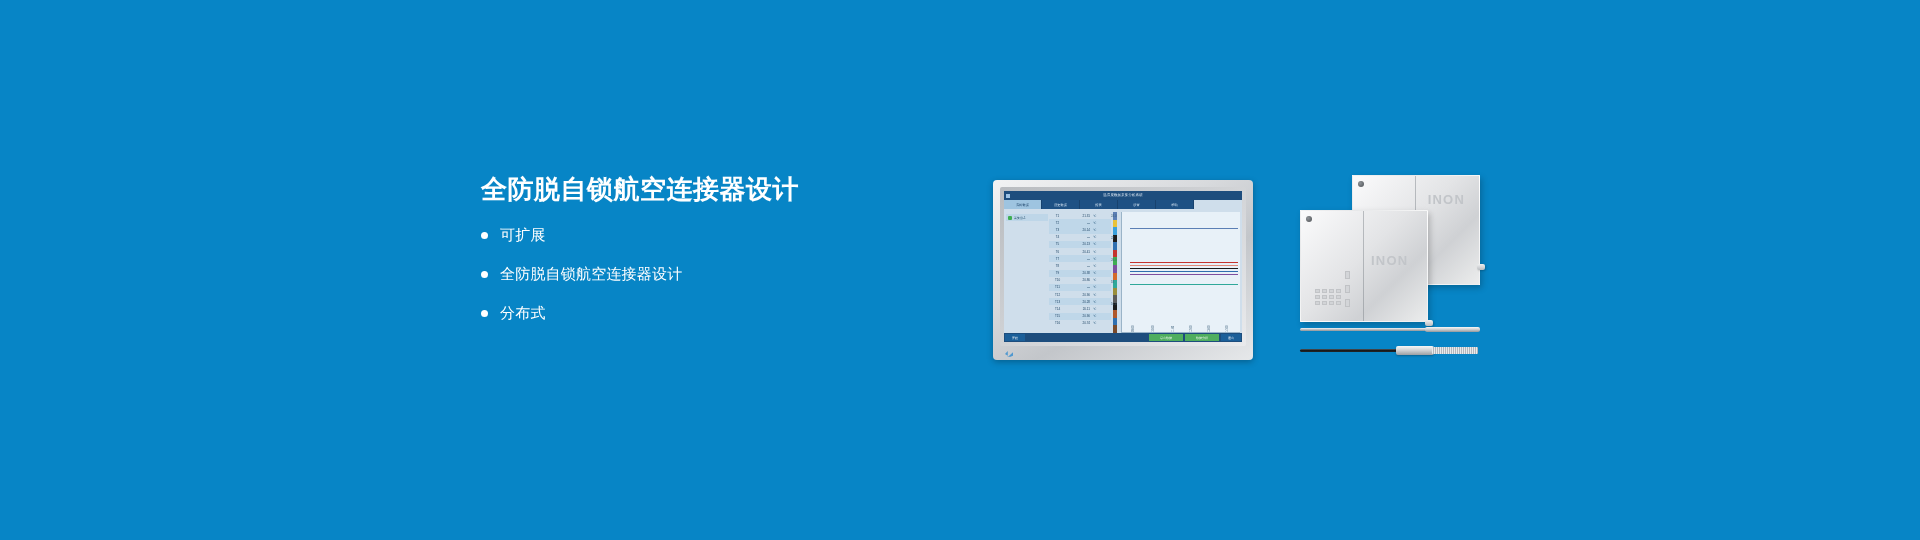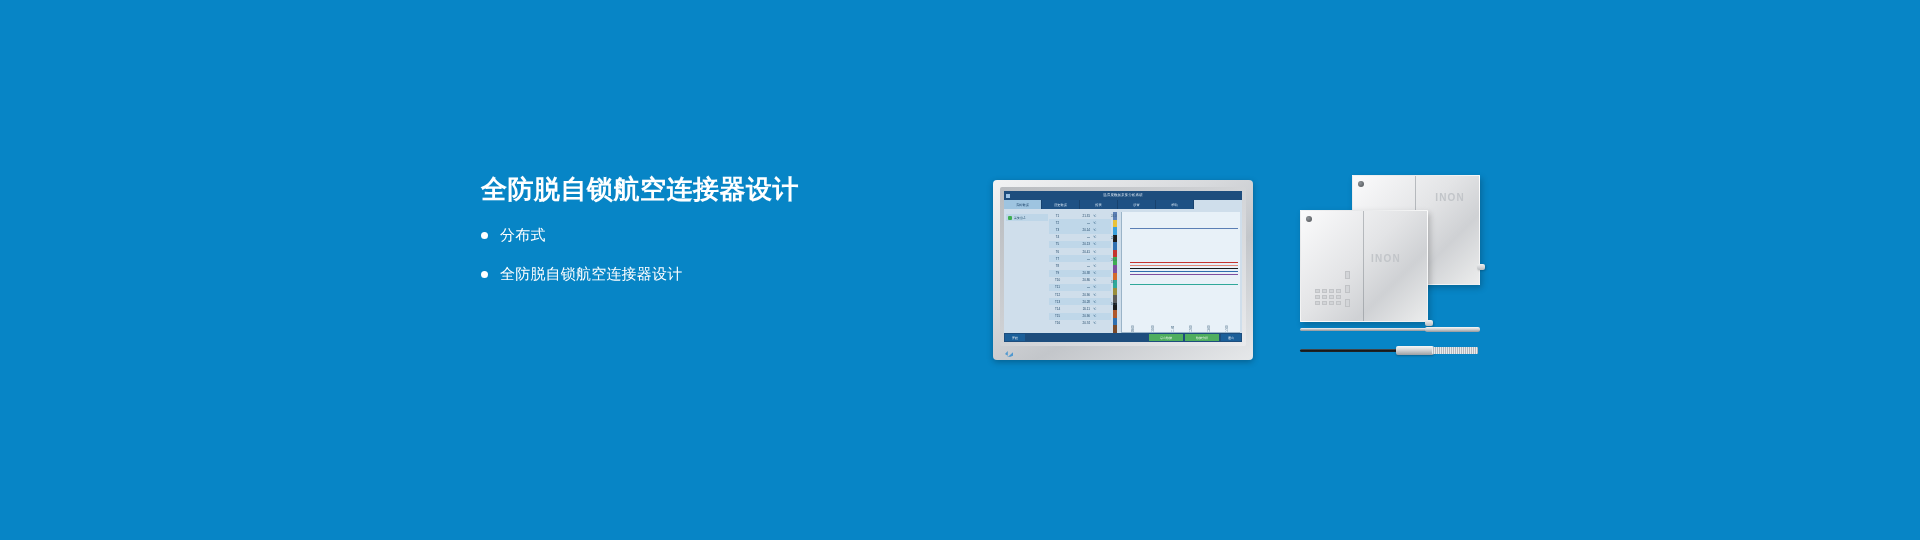--- a/index.html
+++ b/index.html
@@ -230,21 +230,21 @@
   .box {
     position:absolute;
     background:linear-gradient(135deg,#fbfbfc 0%,#e3e4e6 45%,#cfd1d4 70%,#eceded 100%);
     border:1px solid rgba(255,255,255,.5);
     box-shadow:2px 3px 6px rgba(0,0,0,.22);
   }
   .box-back { left:52px; top:0px; width:128px; height:110px; }
   .box-front { left:0px; top:35px; width:128px; height:112px; }
   .box-label {
     position:absolute;
-    font-size:10px;
+    font-size:13px;
     font-weight:bold;
     color:#c2c5c9;
     letter-spacing:1.2px;
   }
   .box-screw {
     position:absolute;
     width:6px; height:6px;
     border-radius:50%;
     background:radial-gradient(circle at 35% 35%,#8f9398,#4d5155);
   }
@@ -303,25 +303,29 @@
 </head>
 <body>
 
 <div class="copy">
   <div class="headline">全防脱自锁航空连接器设计</div>
 
 
   <ul class="feature-list">
     <li class="feature-item">
       <span class="feature-dot"></span>
-      <span>分布式</span>
+      <span>可扩展</span>
     </li>
     <li class="feature-item">
       <span class="feature-dot"></span>
       <span>全防脱自锁航空连接器设计</span>
+    </li>
+    <li class="feature-item">
+      <span class="feature-dot"></span>
+      <span>分布式</span>
     </li>
   </ul>
 </div>
 
 <div class="monitor">
   <div class="monitor-outer"></div>
   <div class="monitor-inner">
     <div class="screen">
 
       <div class="sc-titlebar">

